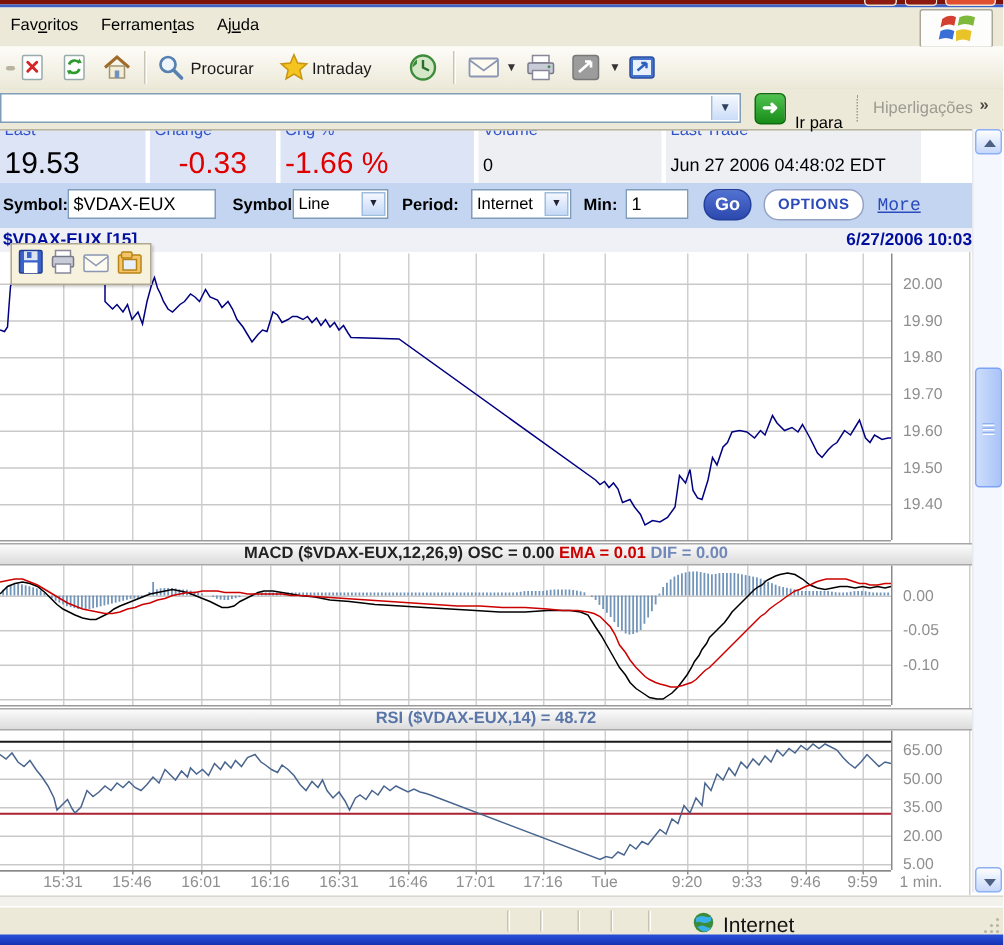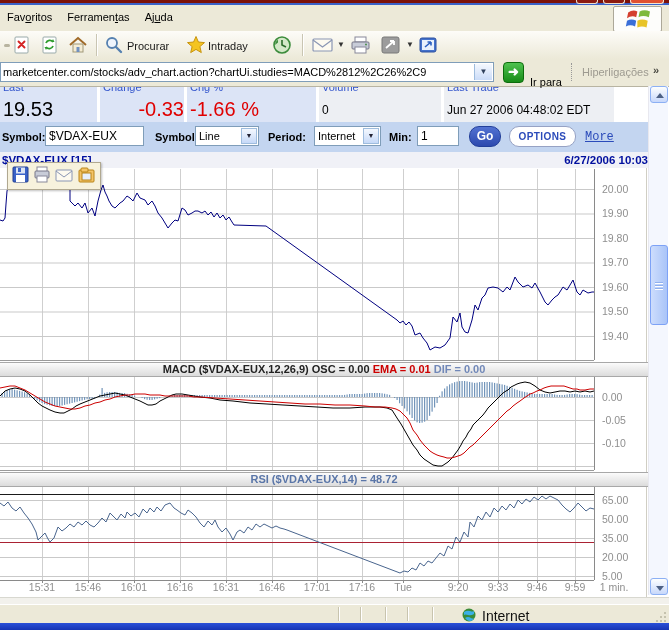--- a/index.html
+++ b/index.html
@@ -514,42 +514,41 @@
       <svg width="22" height="20">
           <rect x="2" y="3" width="16" height="14" rx="2" fill="#4472cc" stroke="#2c50a0" stroke-width="1"></rect>
           <rect x="4" y="5" width="12" height="10" fill="#e8f0fc"></rect>
           <path d="M7 12 L13 7 M13 7 l-3.5 0 M13 7 l0 3.5" stroke="#2c60c0" stroke-width="1.6" fill="none"></path>
         </svg>
     </div>
   </div>
 
   <div class="abs addrrow" style="z-index:5">
     <div class="addrfield">
-      <div class="addrtext">marketcenter.com/stocks/adv_chart.action?chartUi.studies=MACD%2812%2C26%2C9</div>
       <div class="addrdrop">▼</div>
     </div>
     <div class="gobtn">➜</div>
     <div class="golabel">Ir para</div>
     <div class="addrsep"></div>
     <div class="linkslabel">Hiperligações</div>
     <div class="chev">»</div>
   </div>
 
   <div id="quoterow" style="position:absolute;z-index:4;left:0;top:0">
       <div class="qcell" style="left: 0px; width: 97px; background: rgb(220, 228, 246);">
         <div class="qhead">
           <span style="padding-left: 3px;">Last</span>
         </div>
         <div class="qval" style="padding-left: 3px;">19.53</div>
       </div>
       <div class="qcell" style="left: 100px; width: 84px; background: rgb(220, 228, 246);">
         <div class="qhead">
           <span style="padding-left: 3px;">Change</span>
         </div>
-        <div class="qval red" style="padding-left: 19px; text-align: right;">-0.33</div>
+        <div class="qval red" style="padding-left: 19px;">-0.33</div>
       </div>
       <div class="qcell" style="left: 187px; width: 129px; background: rgb(220, 228, 246);">
         <div class="qhead">
           <span style="padding-left: 3px;">Chg %</span>
         </div>
         <div class="qval red" style="padding-left: 3px;">-1.66 %</div>
       </div>
       <div class="qcell" style="left: 319px; width: 122px; background: rgb(237, 239, 243);">
         <div class="qhead">
           <span style="padding-left: 3px;">Volume</span>

